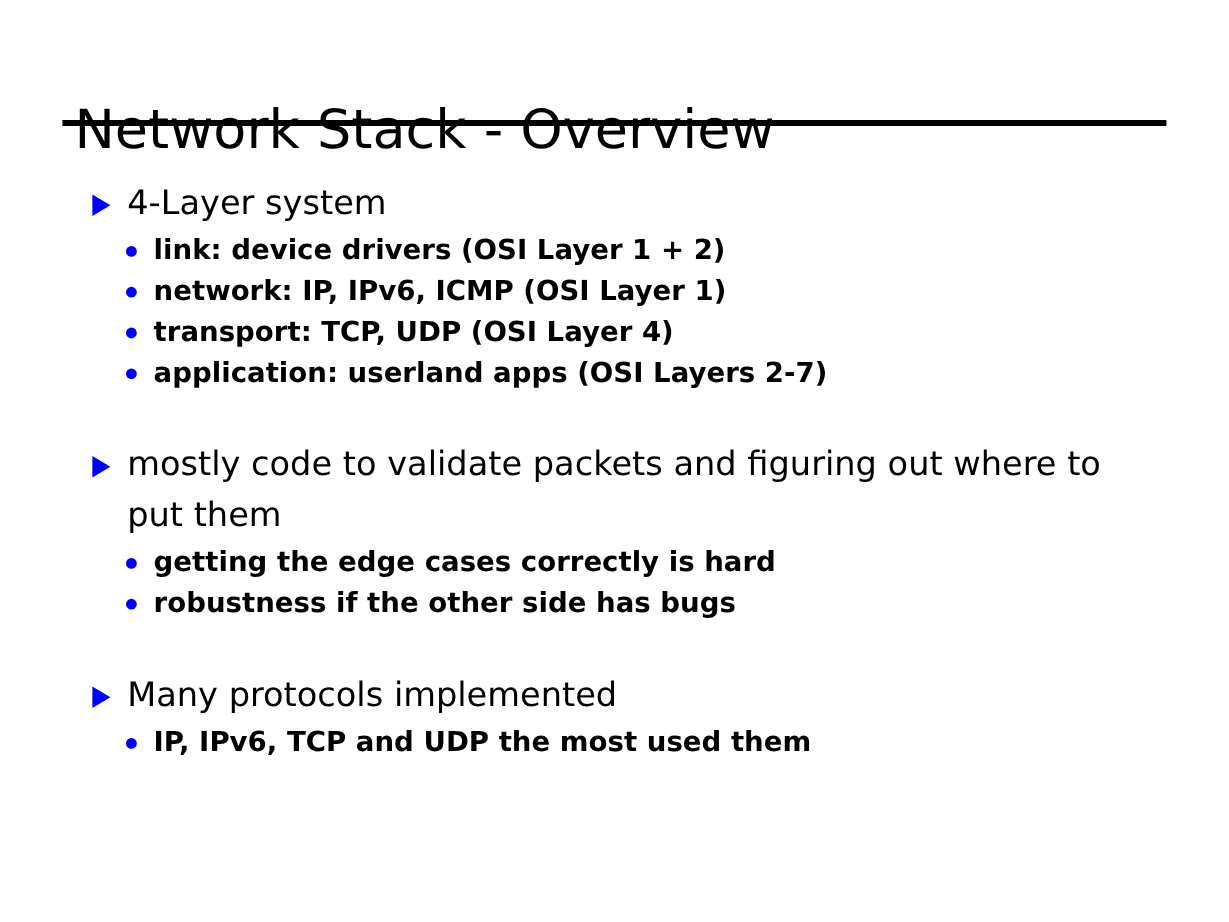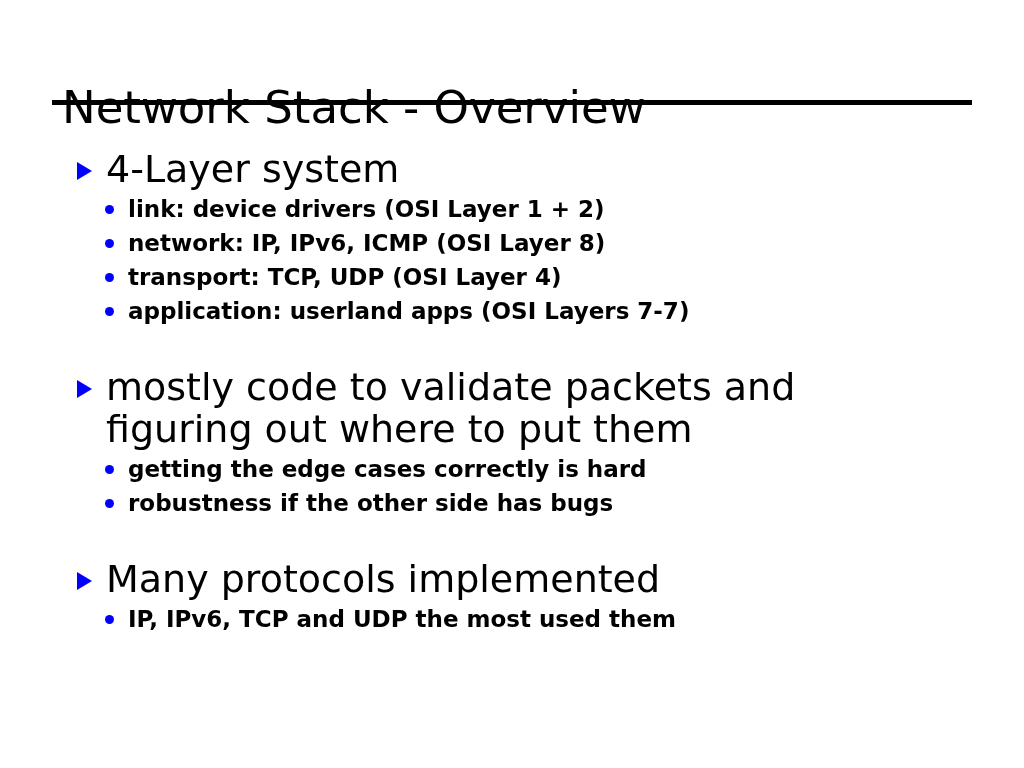--- a/index.html
+++ b/index.html
@@ -57,21 +57,21 @@
   }
   .group:last-child {
     margin-bottom: 16px;
   }
 
   
   .l1 {
     position: relative;
     padding-left: 106px;
     padding-right: 90px;
-    font-size: 38px;
+    font-size: 28px;
     line-height: 42px;
     color: #000000;
   }
 
   .l1 .tri {
     position: absolute;
     left: 77px;
     top: 14px;
     width: 0;
     height: 0;
@@ -125,29 +125,29 @@
         <span class="tri"></span>
         <span>4-Layer system</span>
       </div>
       <ul class="l2-list">
         <li class="l2">
           <span class="dot"></span>
           <span>link: device drivers (OSI Layer 1 + 2)</span>
         </li>
         <li class="l2">
           <span class="dot"></span>
-          <span>network: IP, IPv6, ICMP (OSI Layer 8)</span>
+          <span>network: IP, IPv6, ICMP (OSI Layer 1)</span>
         </li>
         <li class="l2">
           <span class="dot"></span>
           <span>transport: TCP, UDP (OSI Layer 4)</span>
         </li>
         <li class="l2">
           <span class="dot"></span>
-          <span>application: userland apps (OSI Layers 7-7)</span>
+          <span>application: userland apps (OSI Layers 2-7)</span>
         </li>
       </ul>
     </div>
 
     <div class="spacer-sm"></div>
 
     <div class="group">
       <div class="l1">
         <span class="tri"></span>
         <span>mostly code to validate packets and figuring out where to put them</span>

